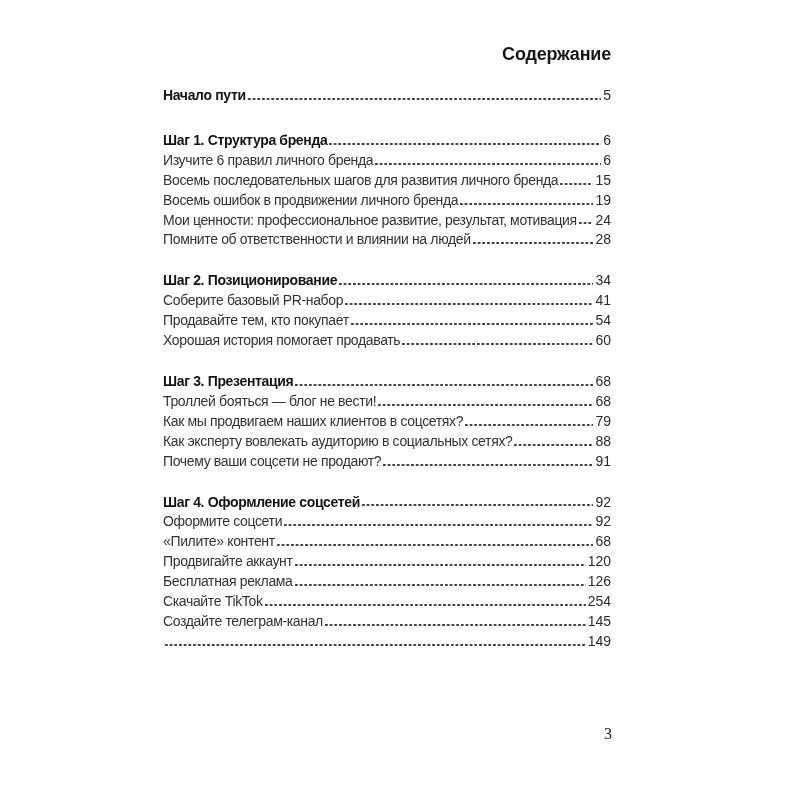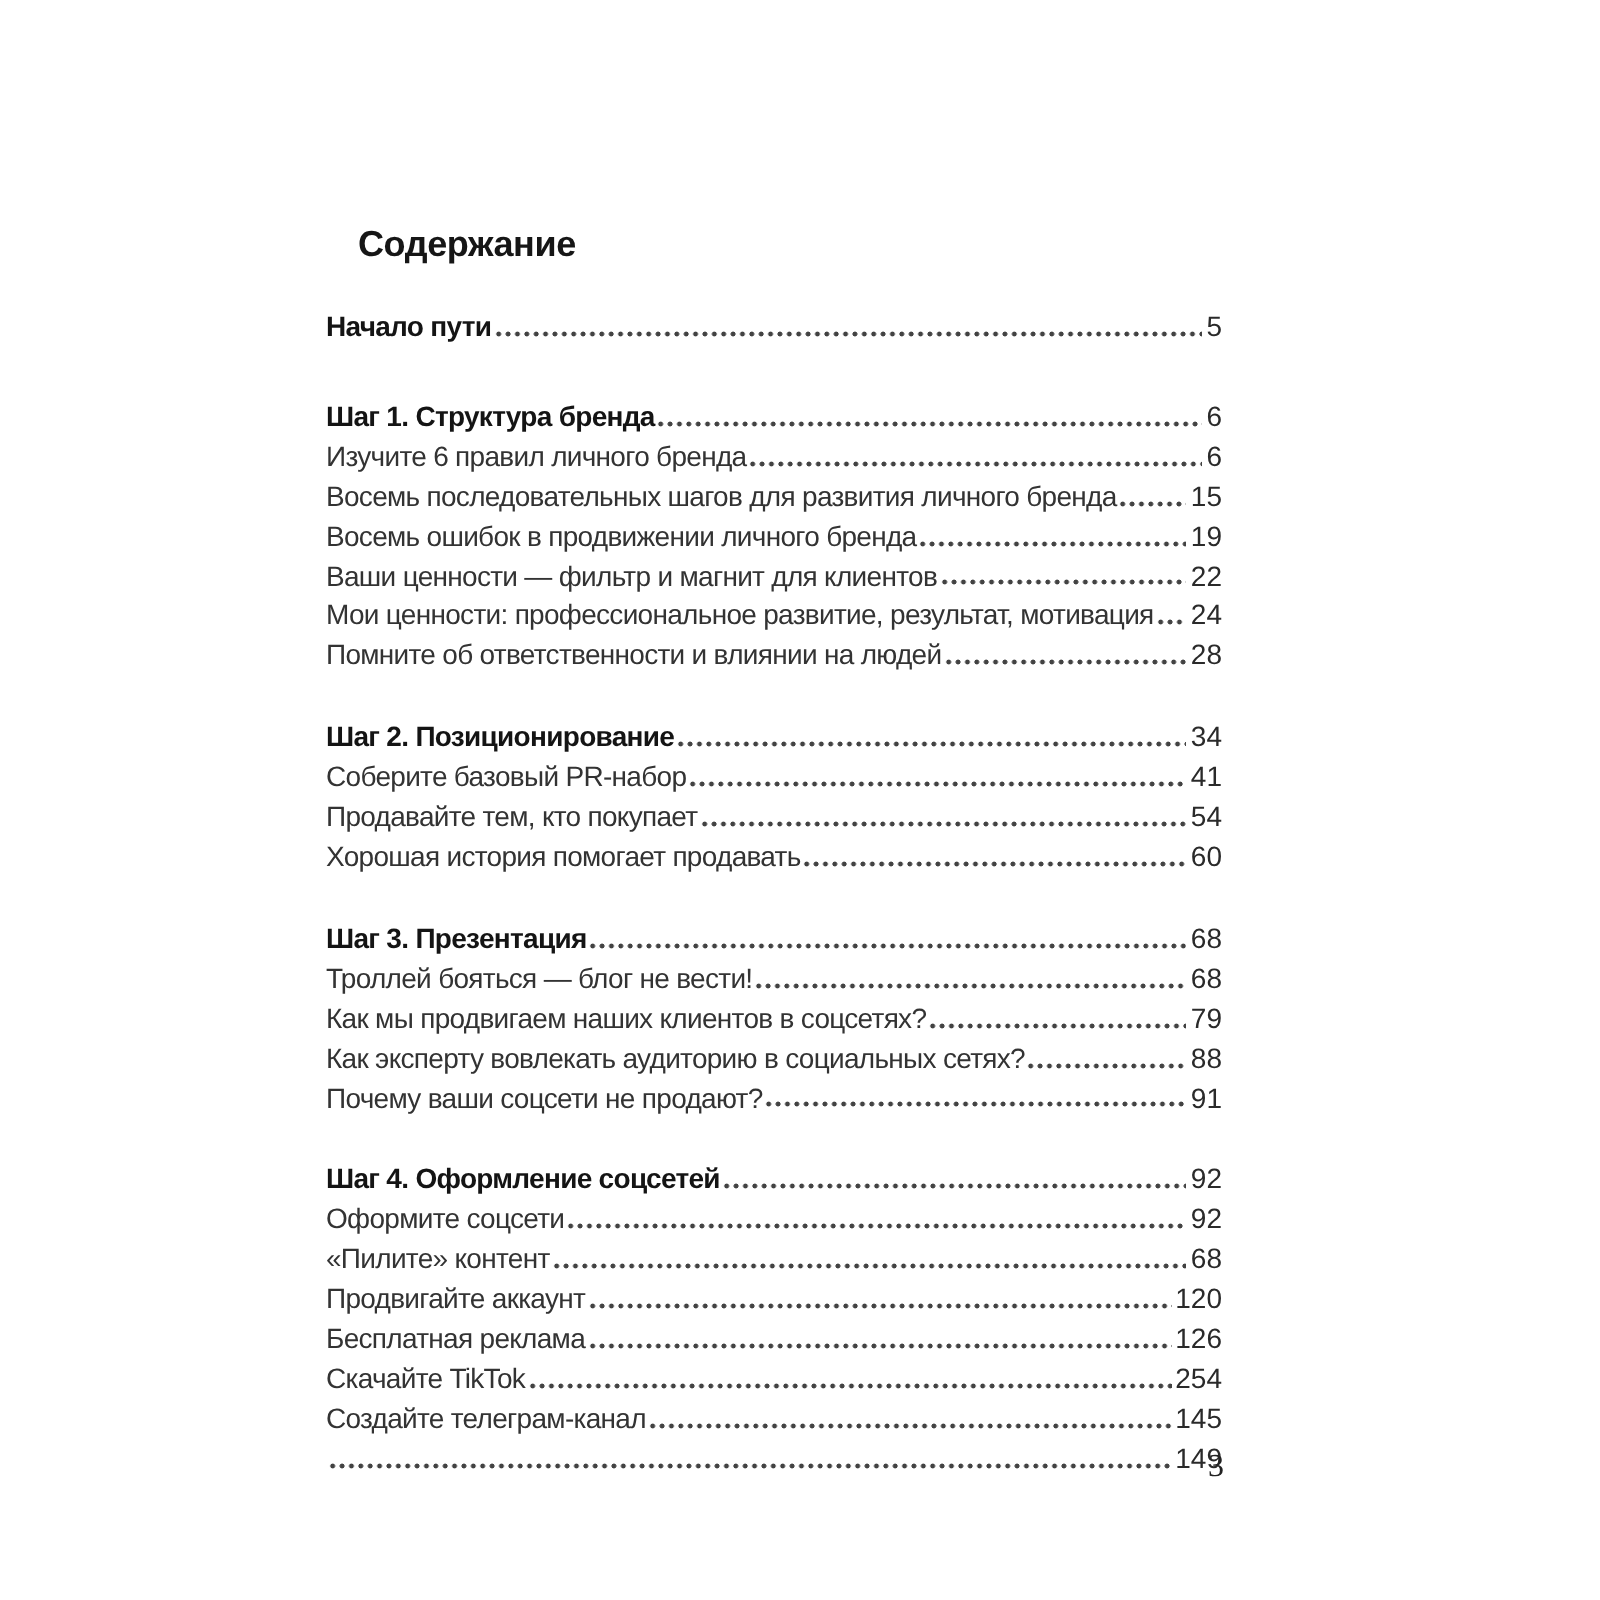--- a/index.html
+++ b/index.html
@@ -12,23 +12,23 @@
     font-family: "Liberation Sans", sans-serif;
     color: #2e2e2e;
   }
   .content {
     position: absolute;
     left: 163px;
     top: 0;
     width: 448px;
   }
   .doc-title {
-    margin: 16px;
-    padding-top: 95px;
-    text-align: left;
+    margin: 0;
+    padding-top: 43px;
+    text-align: right;
     font-size: 18px;
     line-height: 22px;
     font-weight: 700;
     color: #161616;
     letter-spacing: -0.2px;
   }
   .toc { margin-top: 21px; }
   .section { margin-top: 21px; }
   .section:first-child { margin-top: 0; }
   .section:nth-child(2) { margin-top: 25px; }
@@ -96,25 +96,20 @@
     <span class="label">Восемь последовательных шагов для развития личного бренда</span>
     <span class="leader"></span>
     <span class="pagenum">15</span>
   </div>
           <div class="row">
     <span class="label">Восемь ошибок в продвижении личного бренда</span>
     <span class="leader"></span>
     <span class="pagenum">19</span>
   </div>
           <div class="row">
-    <span class="label">Ваши ценности — фильтр и магнит для клиентов</span>
-    <span class="leader"></span>
-    <span class="pagenum">22</span>
-  </div>
-          <div class="row">
     <span class="label">Мои ценности: профессиональное развитие, результат, мотивация</span>
     <span class="leader"></span>
     <span class="pagenum">24</span>
   </div>
           <div class="row">
     <span class="label">Помните об ответственности и влиянии на людей</span>
     <span class="leader"></span>
     <span class="pagenum">28</span>
   </div>
         </div>

